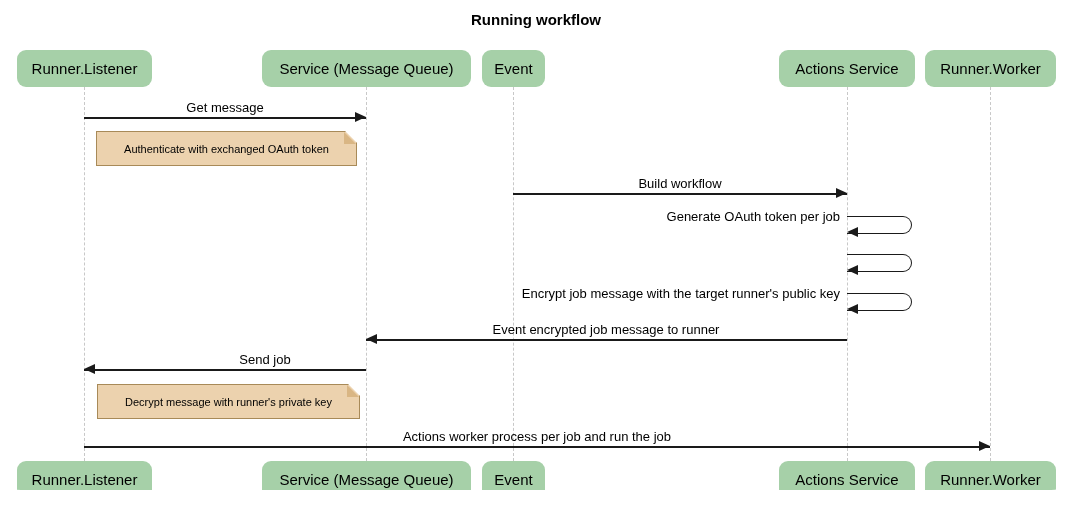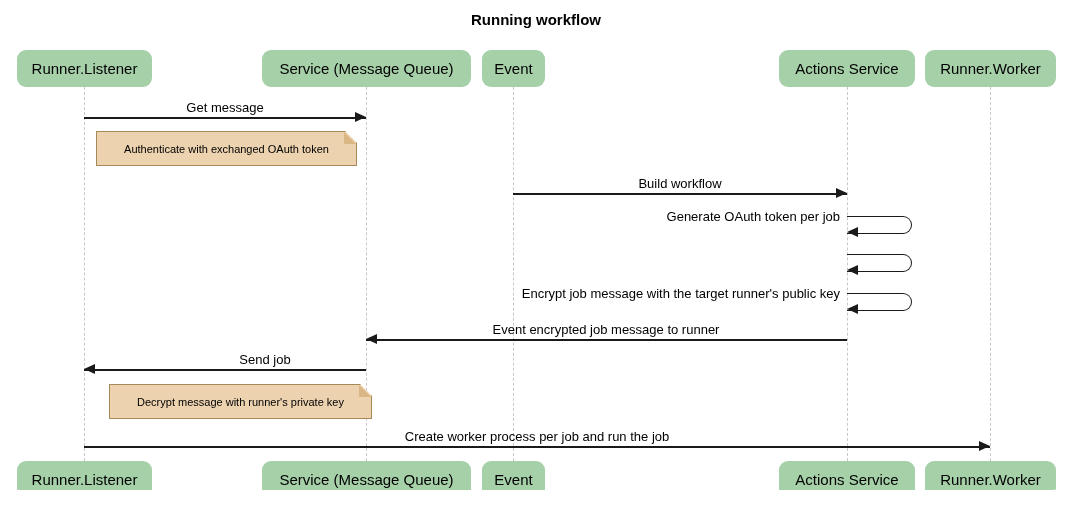--- a/index.html
+++ b/index.html
@@ -130,26 +130,26 @@
   <div class="arrowhead left" style="left:847px; top:304px;"></div>
 
   <div class="msg-label centered" style="left:606px; top:322px;">Event encrypted job message to runner</div>
   <div class="msg-line" style="left:366px; top:339px; width:481px;"></div>
   <div class="arrowhead left" style="left:366px; top:334px;"></div>
 
   <div class="msg-label centered" style="left:225px; top:352px;margin-left:40px;">Send job</div>
   <div class="msg-line" style="left:84px; top:369px; width:282px;"></div>
   <div class="arrowhead left" style="left:84px; top:364px;"></div>
 
-  <div class="note" style="left:109px; top:384px; width:261px; height:33px;">
+  <div class="note" style="left:97px; top:384px; width:261px; height:33px;">
     <span>Decrypt message with runner's private key</span>
     <span class="note-fold"></span>
   </div>
 
-  <div class="msg-label centered" style="left:537px; top:429px;">Create worker process per job and run the job</div>
+  <div class="msg-label centered" style="left:537px; top:429px;">Actions worker process per job and run the job</div>
   <div class="msg-line" style="left:84px; top:446px; width:906px;"></div>
   <div class="arrowhead right" style="left:979px; top:441px;"></div>
 
   <div class="actor" style="left:17px;  top:461px; width:135px;">Runner.Listener</div>
   <div class="actor" style="left:262px; top:461px; width:209px;">Service (Message Queue)</div>
   <div class="actor" style="left:482px; top:461px; width:63px;">Event</div>
   <div class="actor" style="left:779px; top:461px; width:136px;">Actions Service</div>
   <div class="actor" style="left:925px; top:461px; width:131px;">Runner.Worker</div>
 
 </div>

